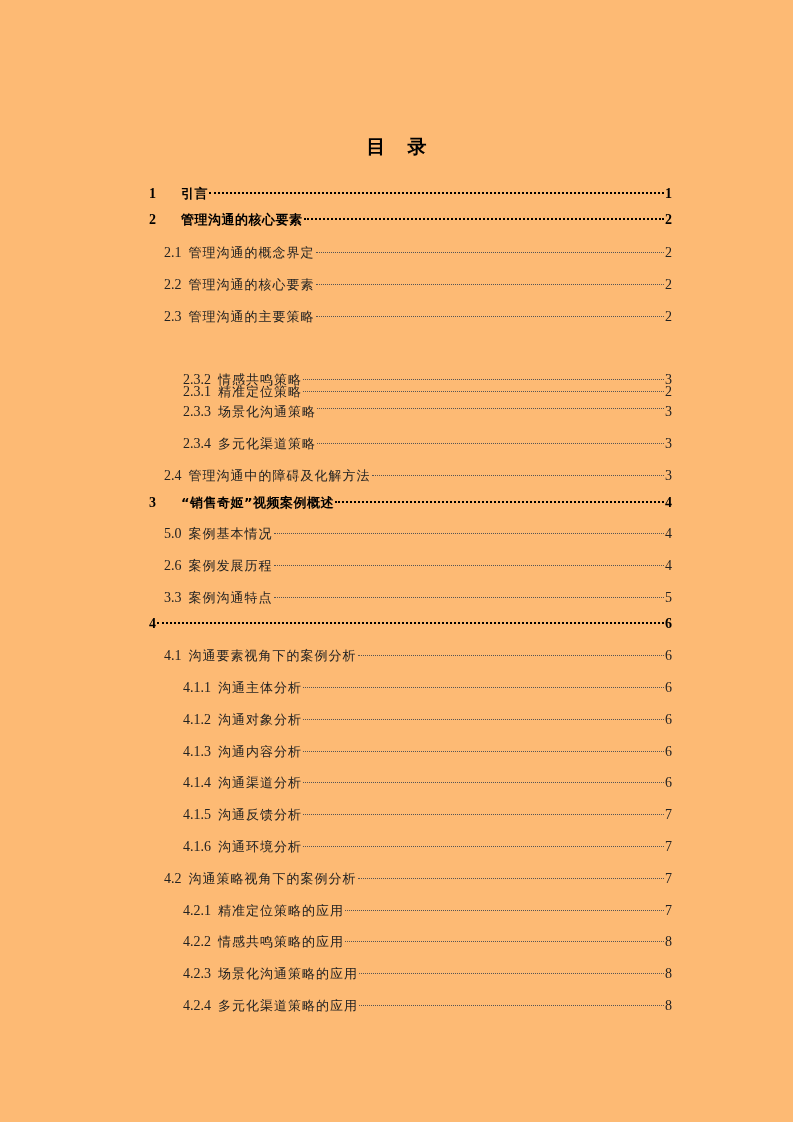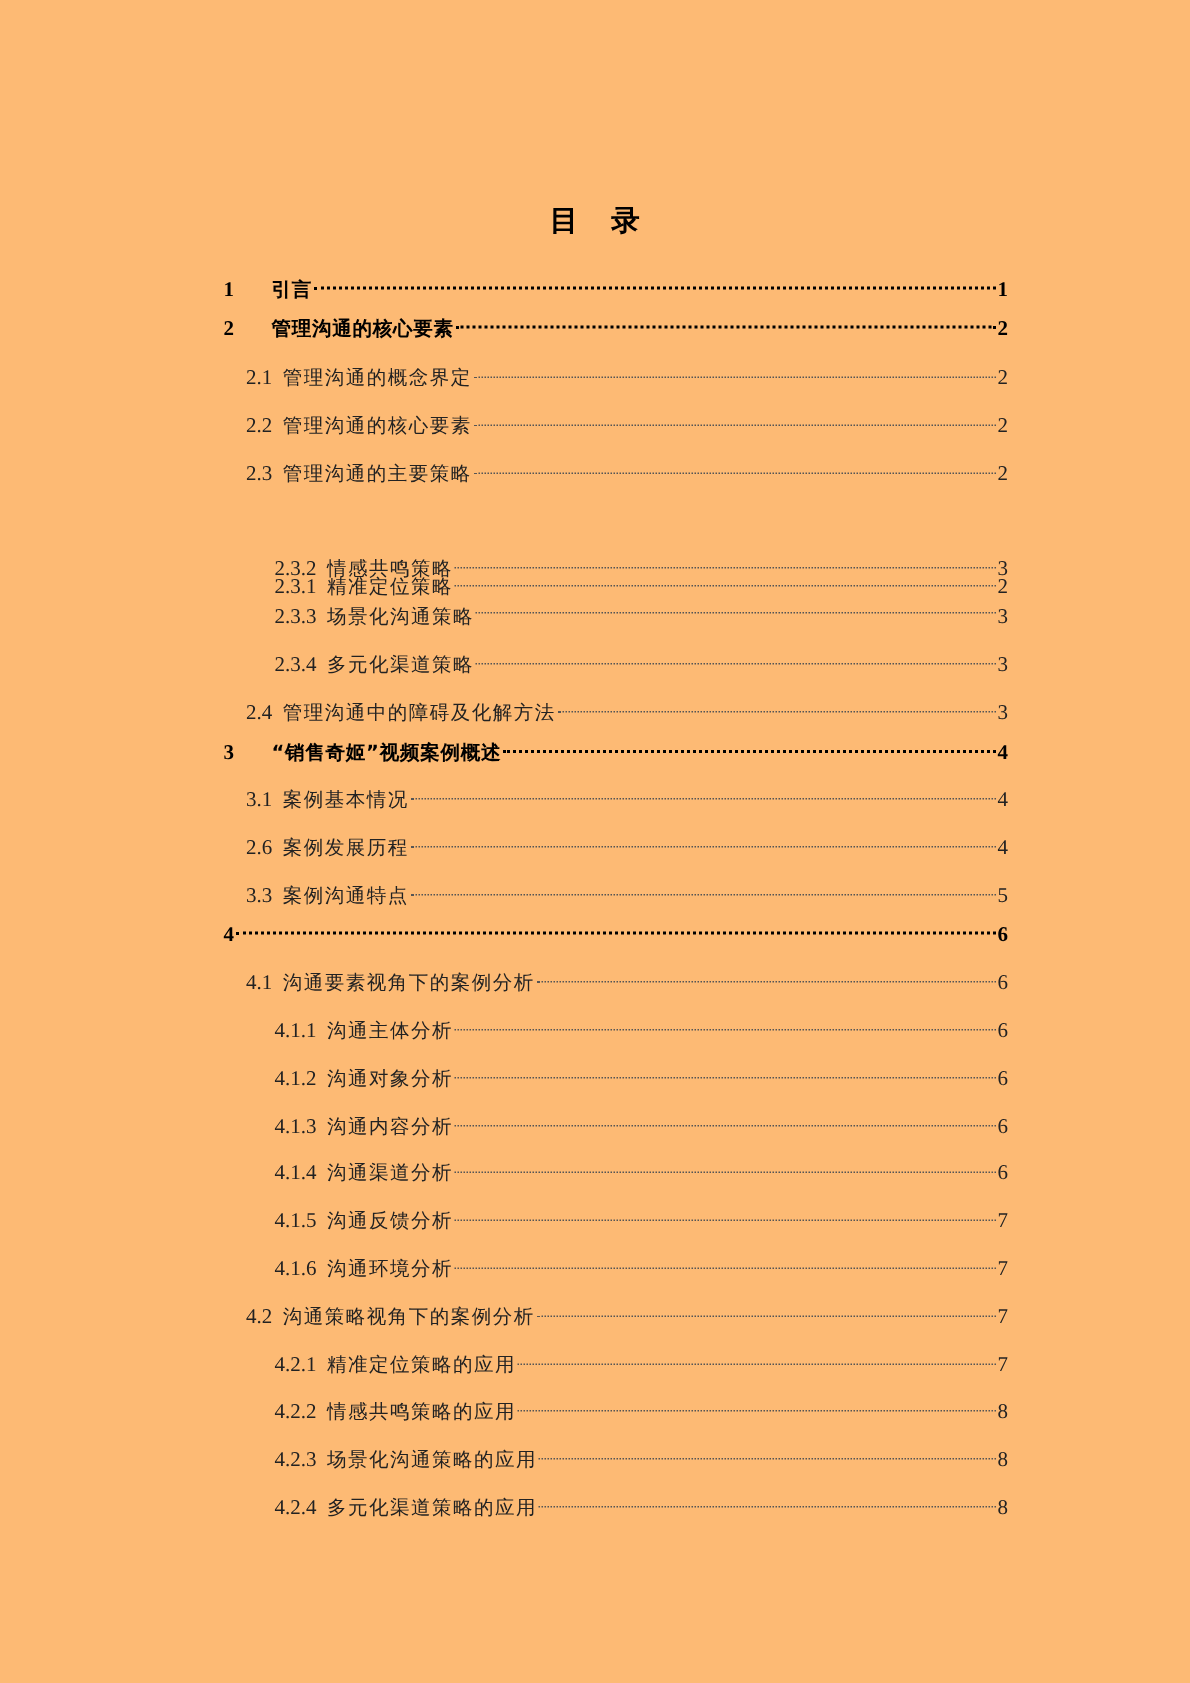--- a/index.html
+++ b/index.html
@@ -93,21 +93,21 @@
         <span class="leader"></span>
         <span class="page-no">3</span>
       </div>
       <div class="entry l1" style="top: 493px;">
         <span class="num">3</span>
         <span class="text">“销售奇姬”视频案例概述</span>
         <span class="leader"></span>
         <span class="page-no">4</span>
       </div>
       <div class="entry l2" style="top: 524px;">
-        <span class="num">3.1</span>
+        <span class="num">5.0</span>
         <span class="text">案例基本情况</span>
         <span class="leader"></span>
         <span class="page-no">4</span>
       </div>
       <div class="entry l2" style="top: 556px;">
         <span class="num">2.6</span>
         <span class="text">案例发展历程</span>
         <span class="leader"></span>
         <span class="page-no">4</span>
       </div>

